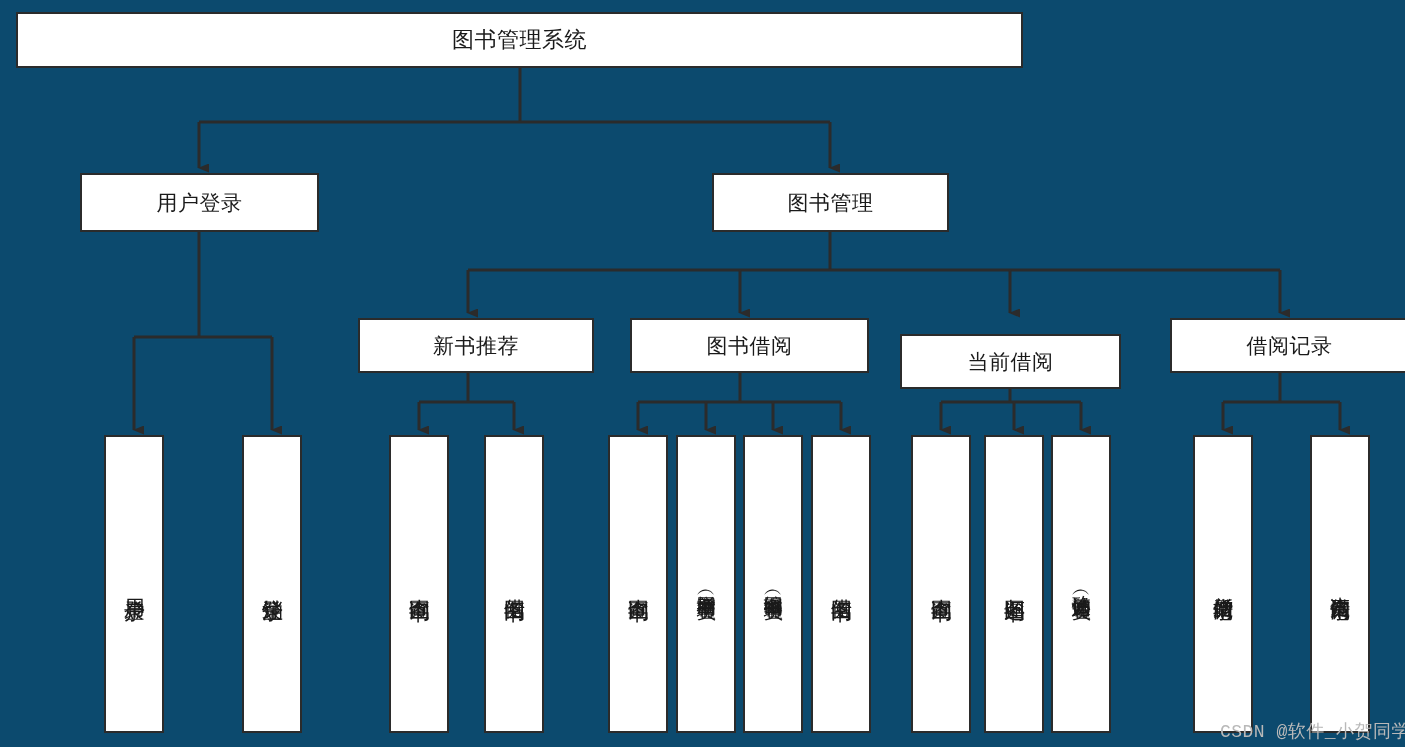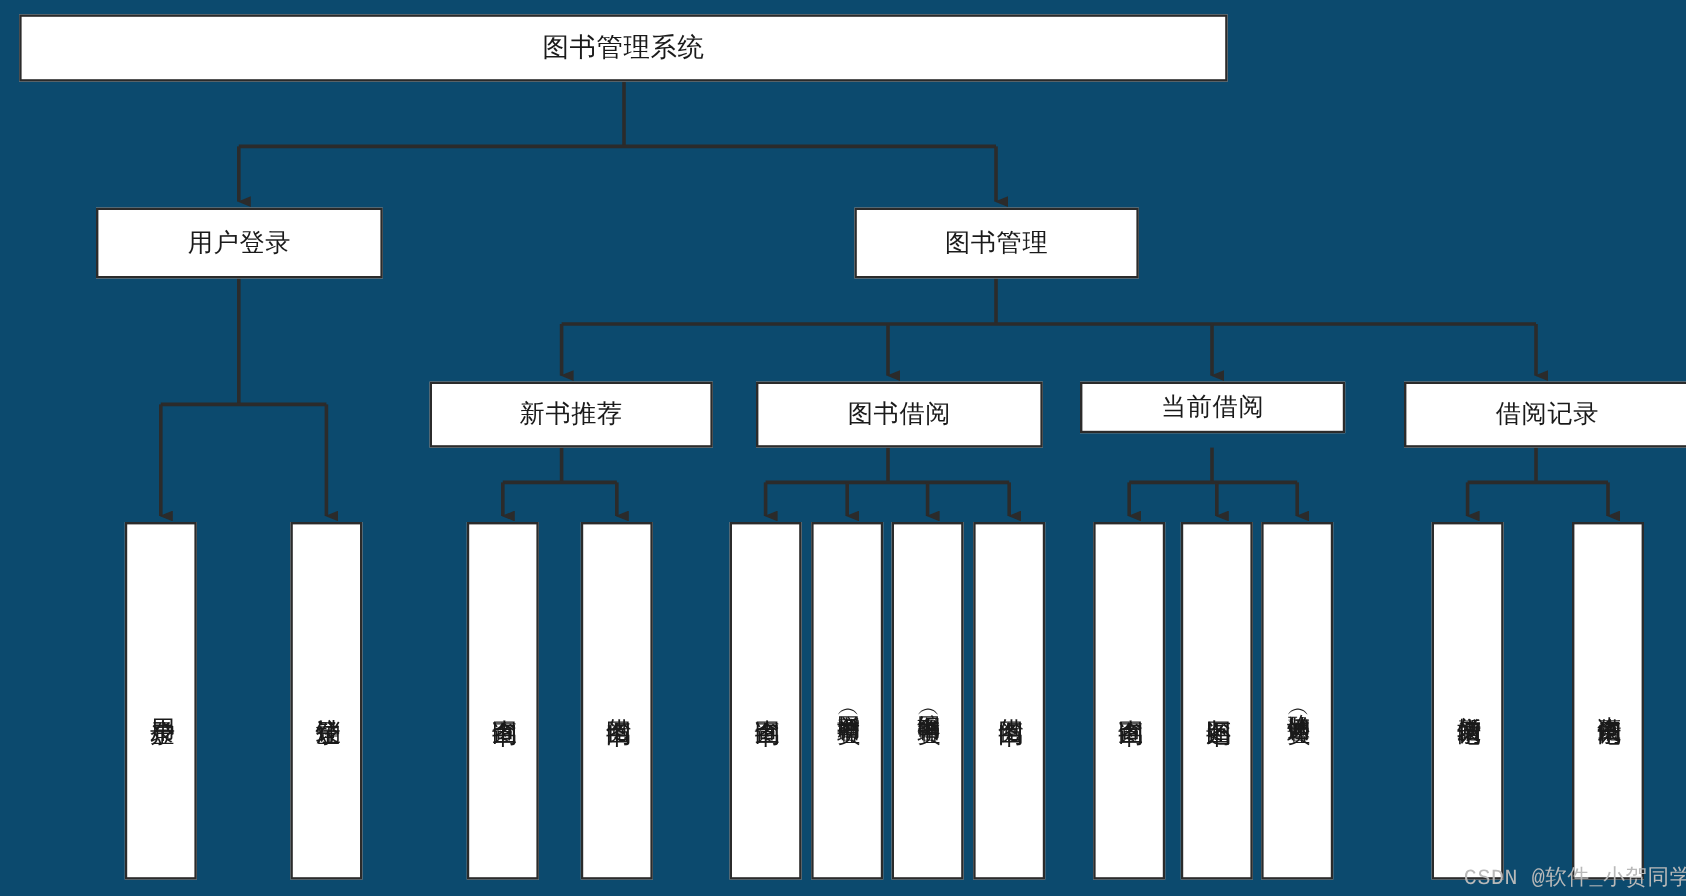--- a/index.html
+++ b/index.html
@@ -138,21 +138,21 @@
   <div class="node node-h" id="node-l2-1" style="left: 712px; top: 173px; width: 237px; height: 59px;">
     <span>图书管理</span>
   </div>
 
   <div class="node node-h" id="node-l3-0" style="left: 358px; top: 318px; width: 236px; height: 55px;">
     <span>新书推荐</span>
   </div>
   <div class="node node-h" id="node-l3-1" style="left: 630px; top: 318px; width: 239px; height: 55px;">
     <span>图书借阅</span>
   </div>
-  <div class="node node-h" id="node-l3-2" style="left: 900px; top: 318px; width: 221px; height: 43px;">
+  <div class="node node-h" id="node-l3-2" style="left: 900px; top: 334px; width: 221px; height: 55px;">
     <span>当前借阅</span>
   </div>
   <div class="node node-h" id="node-l3-3" style="left: 1170px; top: 318px; width: 239px; height: 55px;">
     <span>借阅记录</span>
   </div>
 
   <div class="node node-v" id="node-leaf-0" style="left: 104px; top: 435px; width: 60px; height: 298px;">
     <span>用户登录</span>
   </div>
   <div class="node node-v" id="node-leaf-1" style="left: 242px; top: 435px; width: 60px; height: 298px;">

